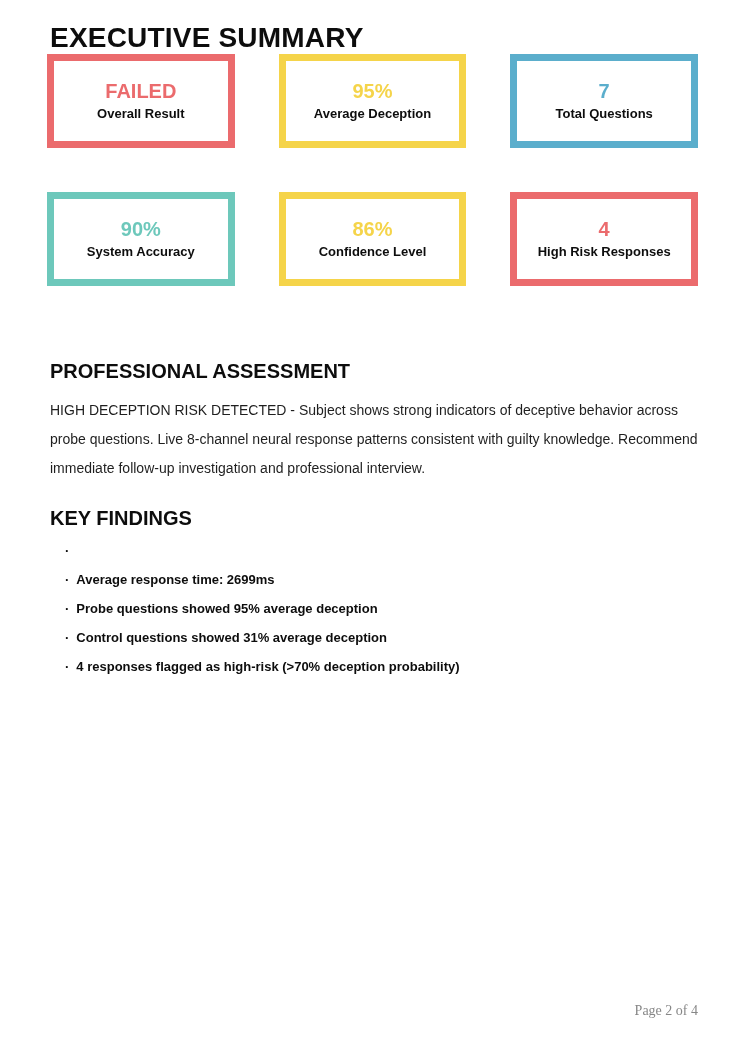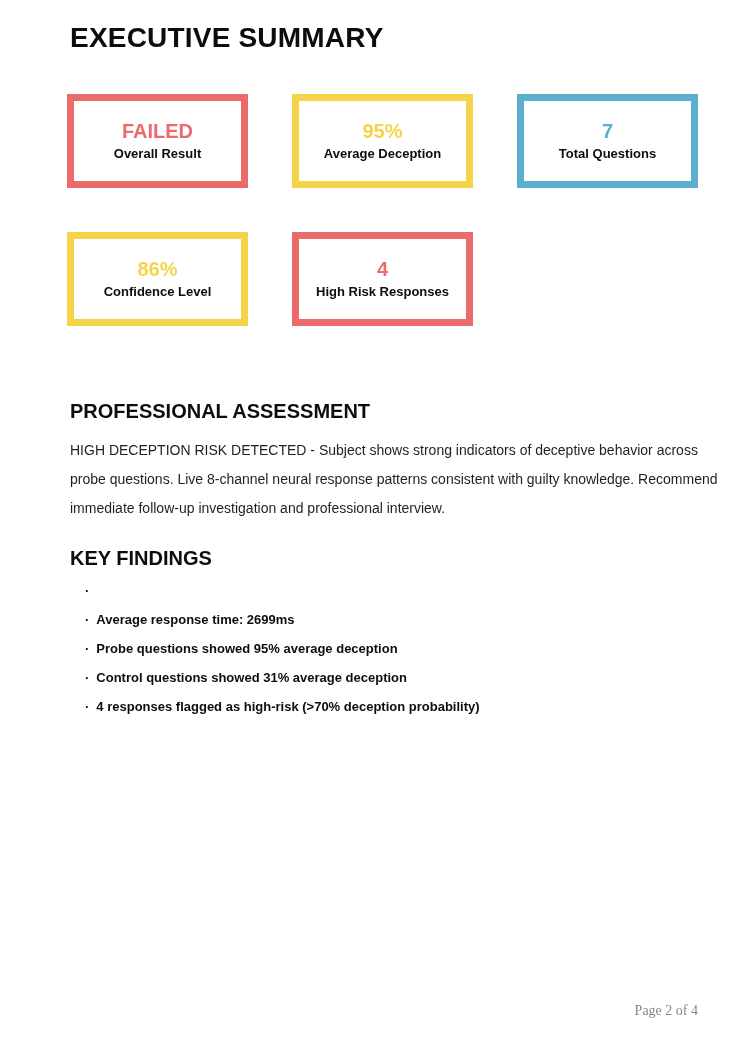--- a/index.html
+++ b/index.html
@@ -7,35 +7,33 @@
   body {
     width: 743px; height: 1044px;
     font-family: "Liberation Sans", sans-serif;
     color: #111;
     overflow: hidden;
   }
   .page {
     position: relative;
     width: 743px; height: 1044px;
     background: #ffffff;
-    padding-left: 20px;
   }
   .content {
     padding: 23px 45px 0 47px;
   }
   .doc-title {
     margin-left: 3px;
     font-size: 28px;
     font-weight: bold;
     color: #0d0d0d;
     line-height: 1.1;
     letter-spacing: 0.2px;
   }
   .cards-grid {
-    margin-top: 40px;
     display: grid;
     grid-template-columns: repeat(3, 1fr);
     column-gap: 13px;
     row-gap: 12px;
     gap: 44px;
   }
   .metric-card {
     height: 94px;
     background: #ffffff;
     border: 7px solid #ccc;
@@ -113,20 +111,24 @@
         <div class="metric-label">Overall Result</div>
       </div>
       <div class="metric-card" style="border-color: rgb(245, 212, 74);">
         <div class="metric-value" style="color: rgb(245, 212, 74);">95%</div>
         <div class="metric-label">Average Deception</div>
       </div>
       <div class="metric-card" style="border-color: rgb(91, 174, 204);">
         <div class="metric-value" style="color: rgb(91, 174, 204);">7</div>
         <div class="metric-label">Total Questions</div>
       </div>
+      <div class="metric-card" style="border-color: rgb(109, 200, 187);">
+        <div class="metric-value" style="color: rgb(109, 200, 187);">90%</div>
+        <div class="metric-label">System Accuracy</div>
+      </div>
       <div class="metric-card" style="border-color: rgb(245, 212, 74); text-align: center;">
         <div class="metric-value" style="color: rgb(245, 212, 74);">86%</div>
         <div class="metric-label">Confidence Level</div>
       </div>
       <div class="metric-card" style="border-color: rgb(235, 107, 109);">
         <div class="metric-value" style="color: rgb(235, 107, 109);">4</div>
         <div class="metric-label">High Risk Responses</div>
       </div>
     </div>
 

